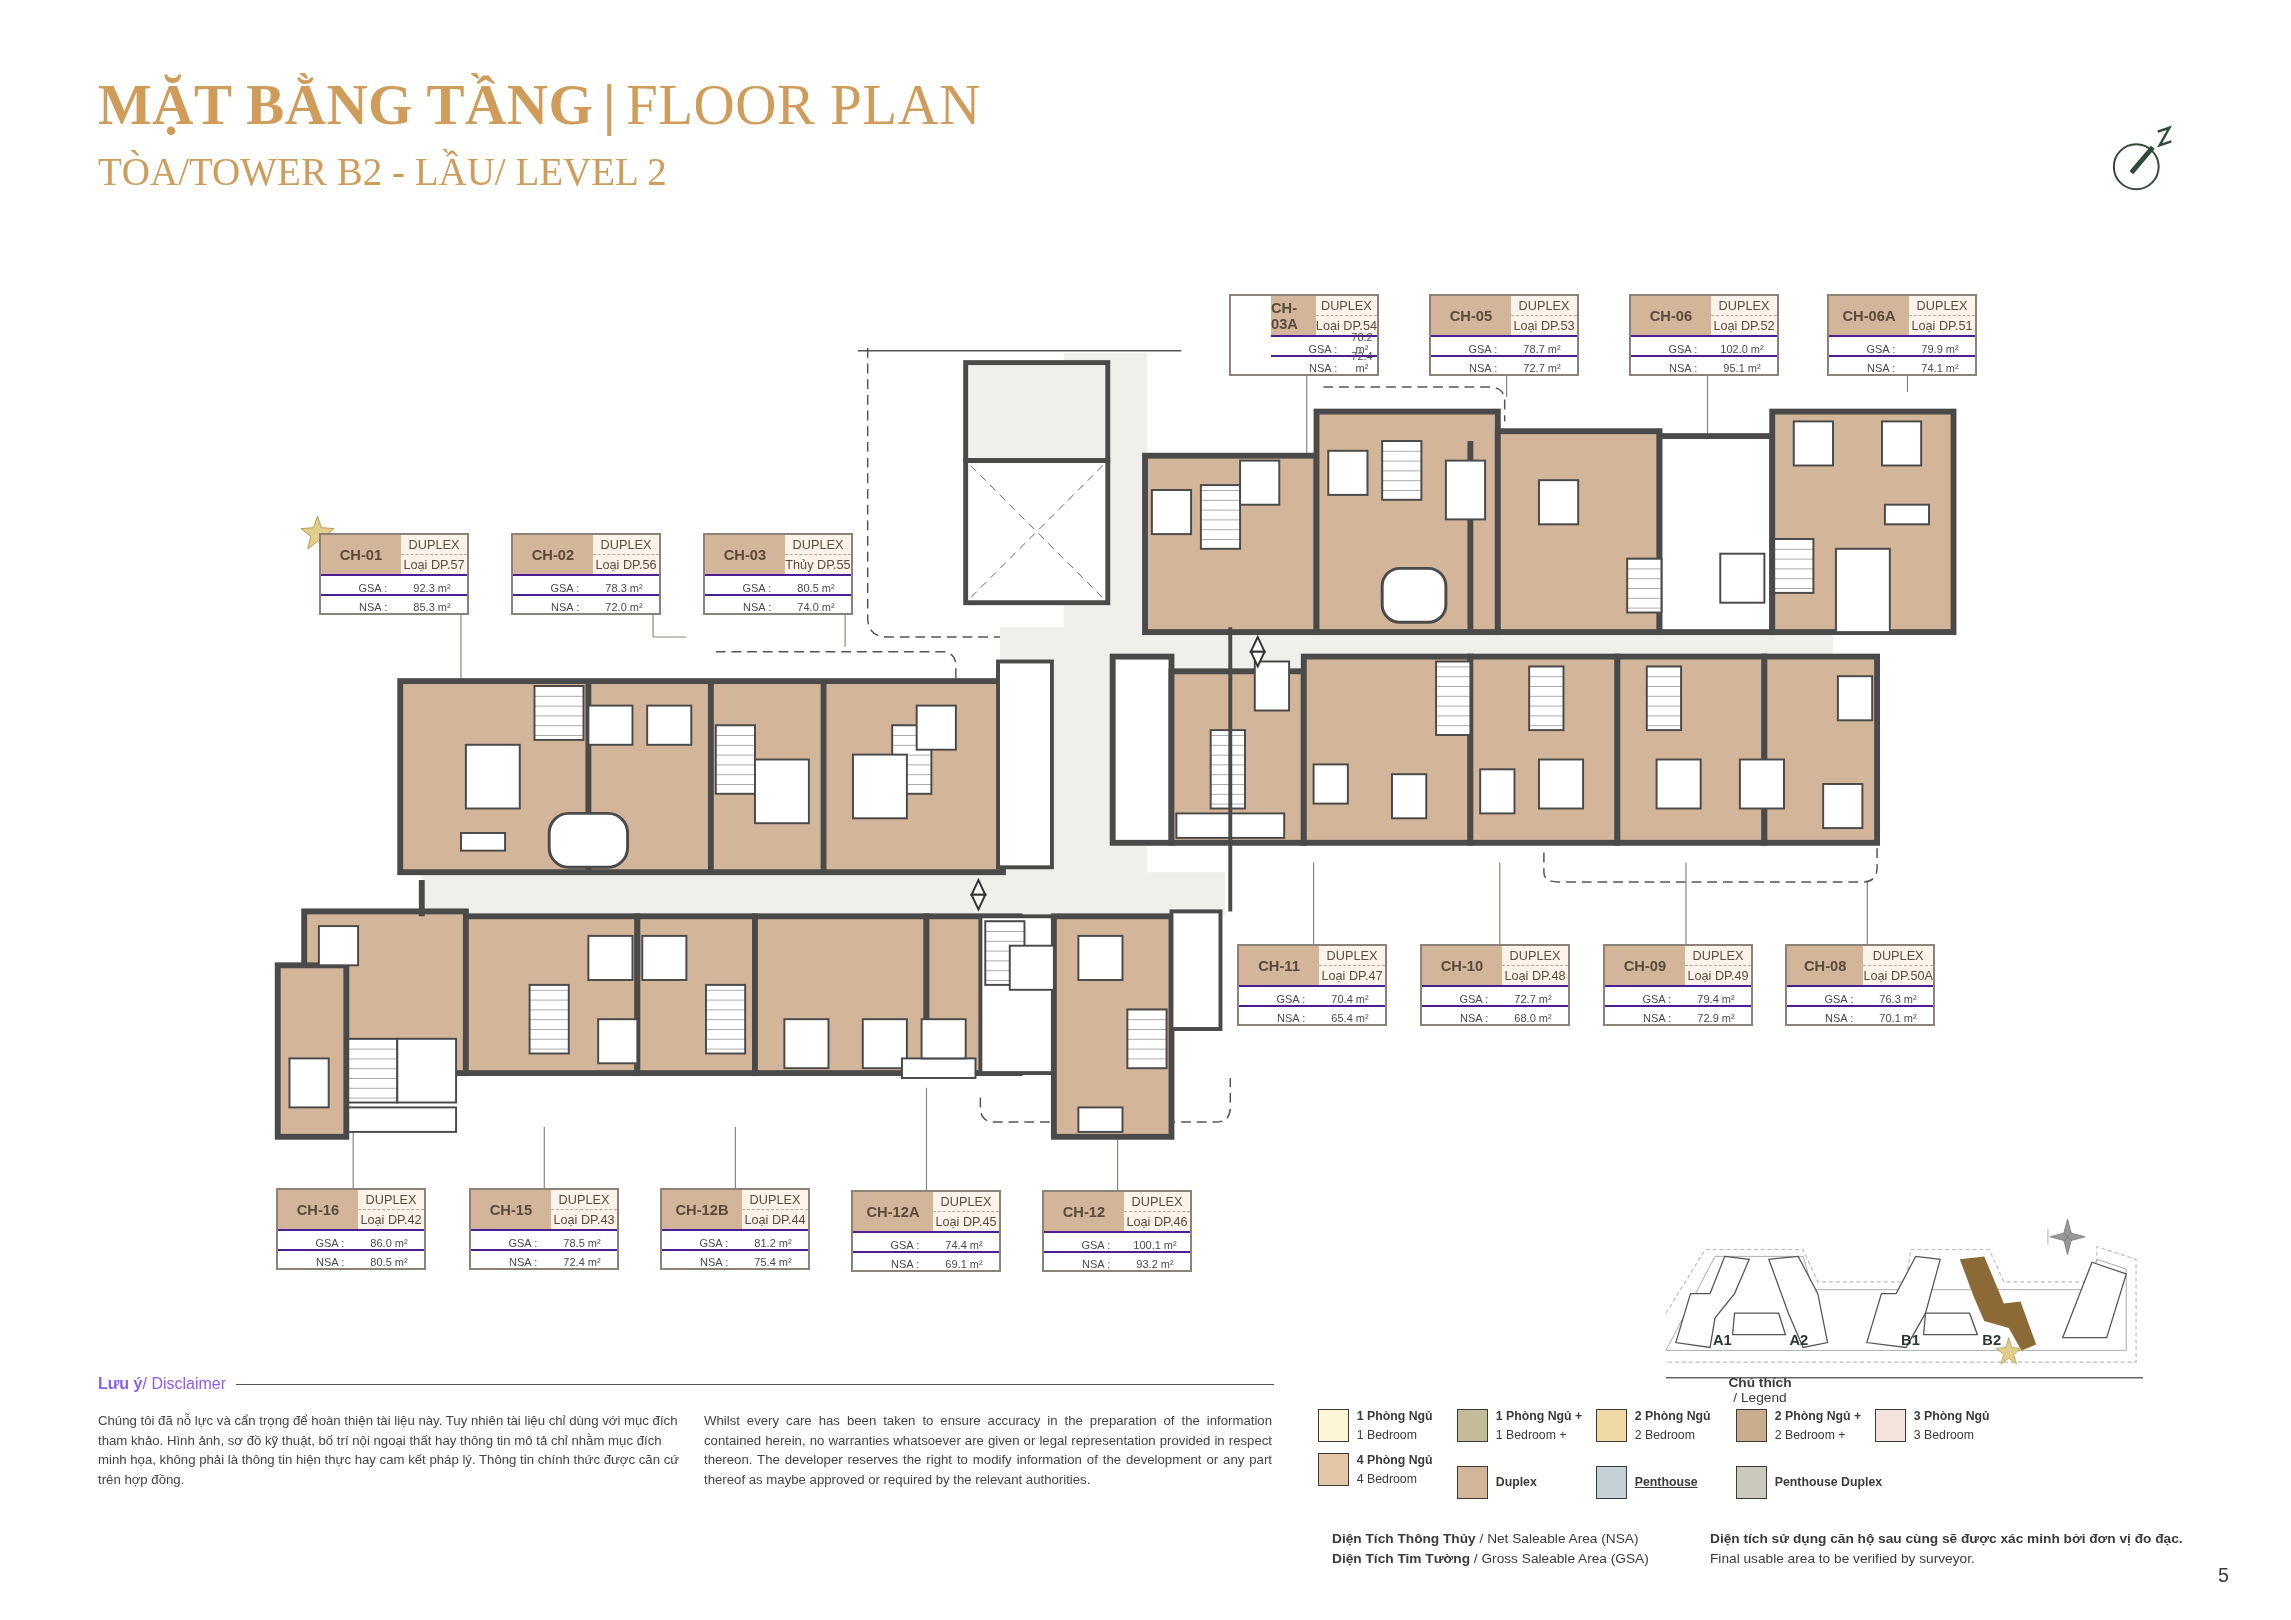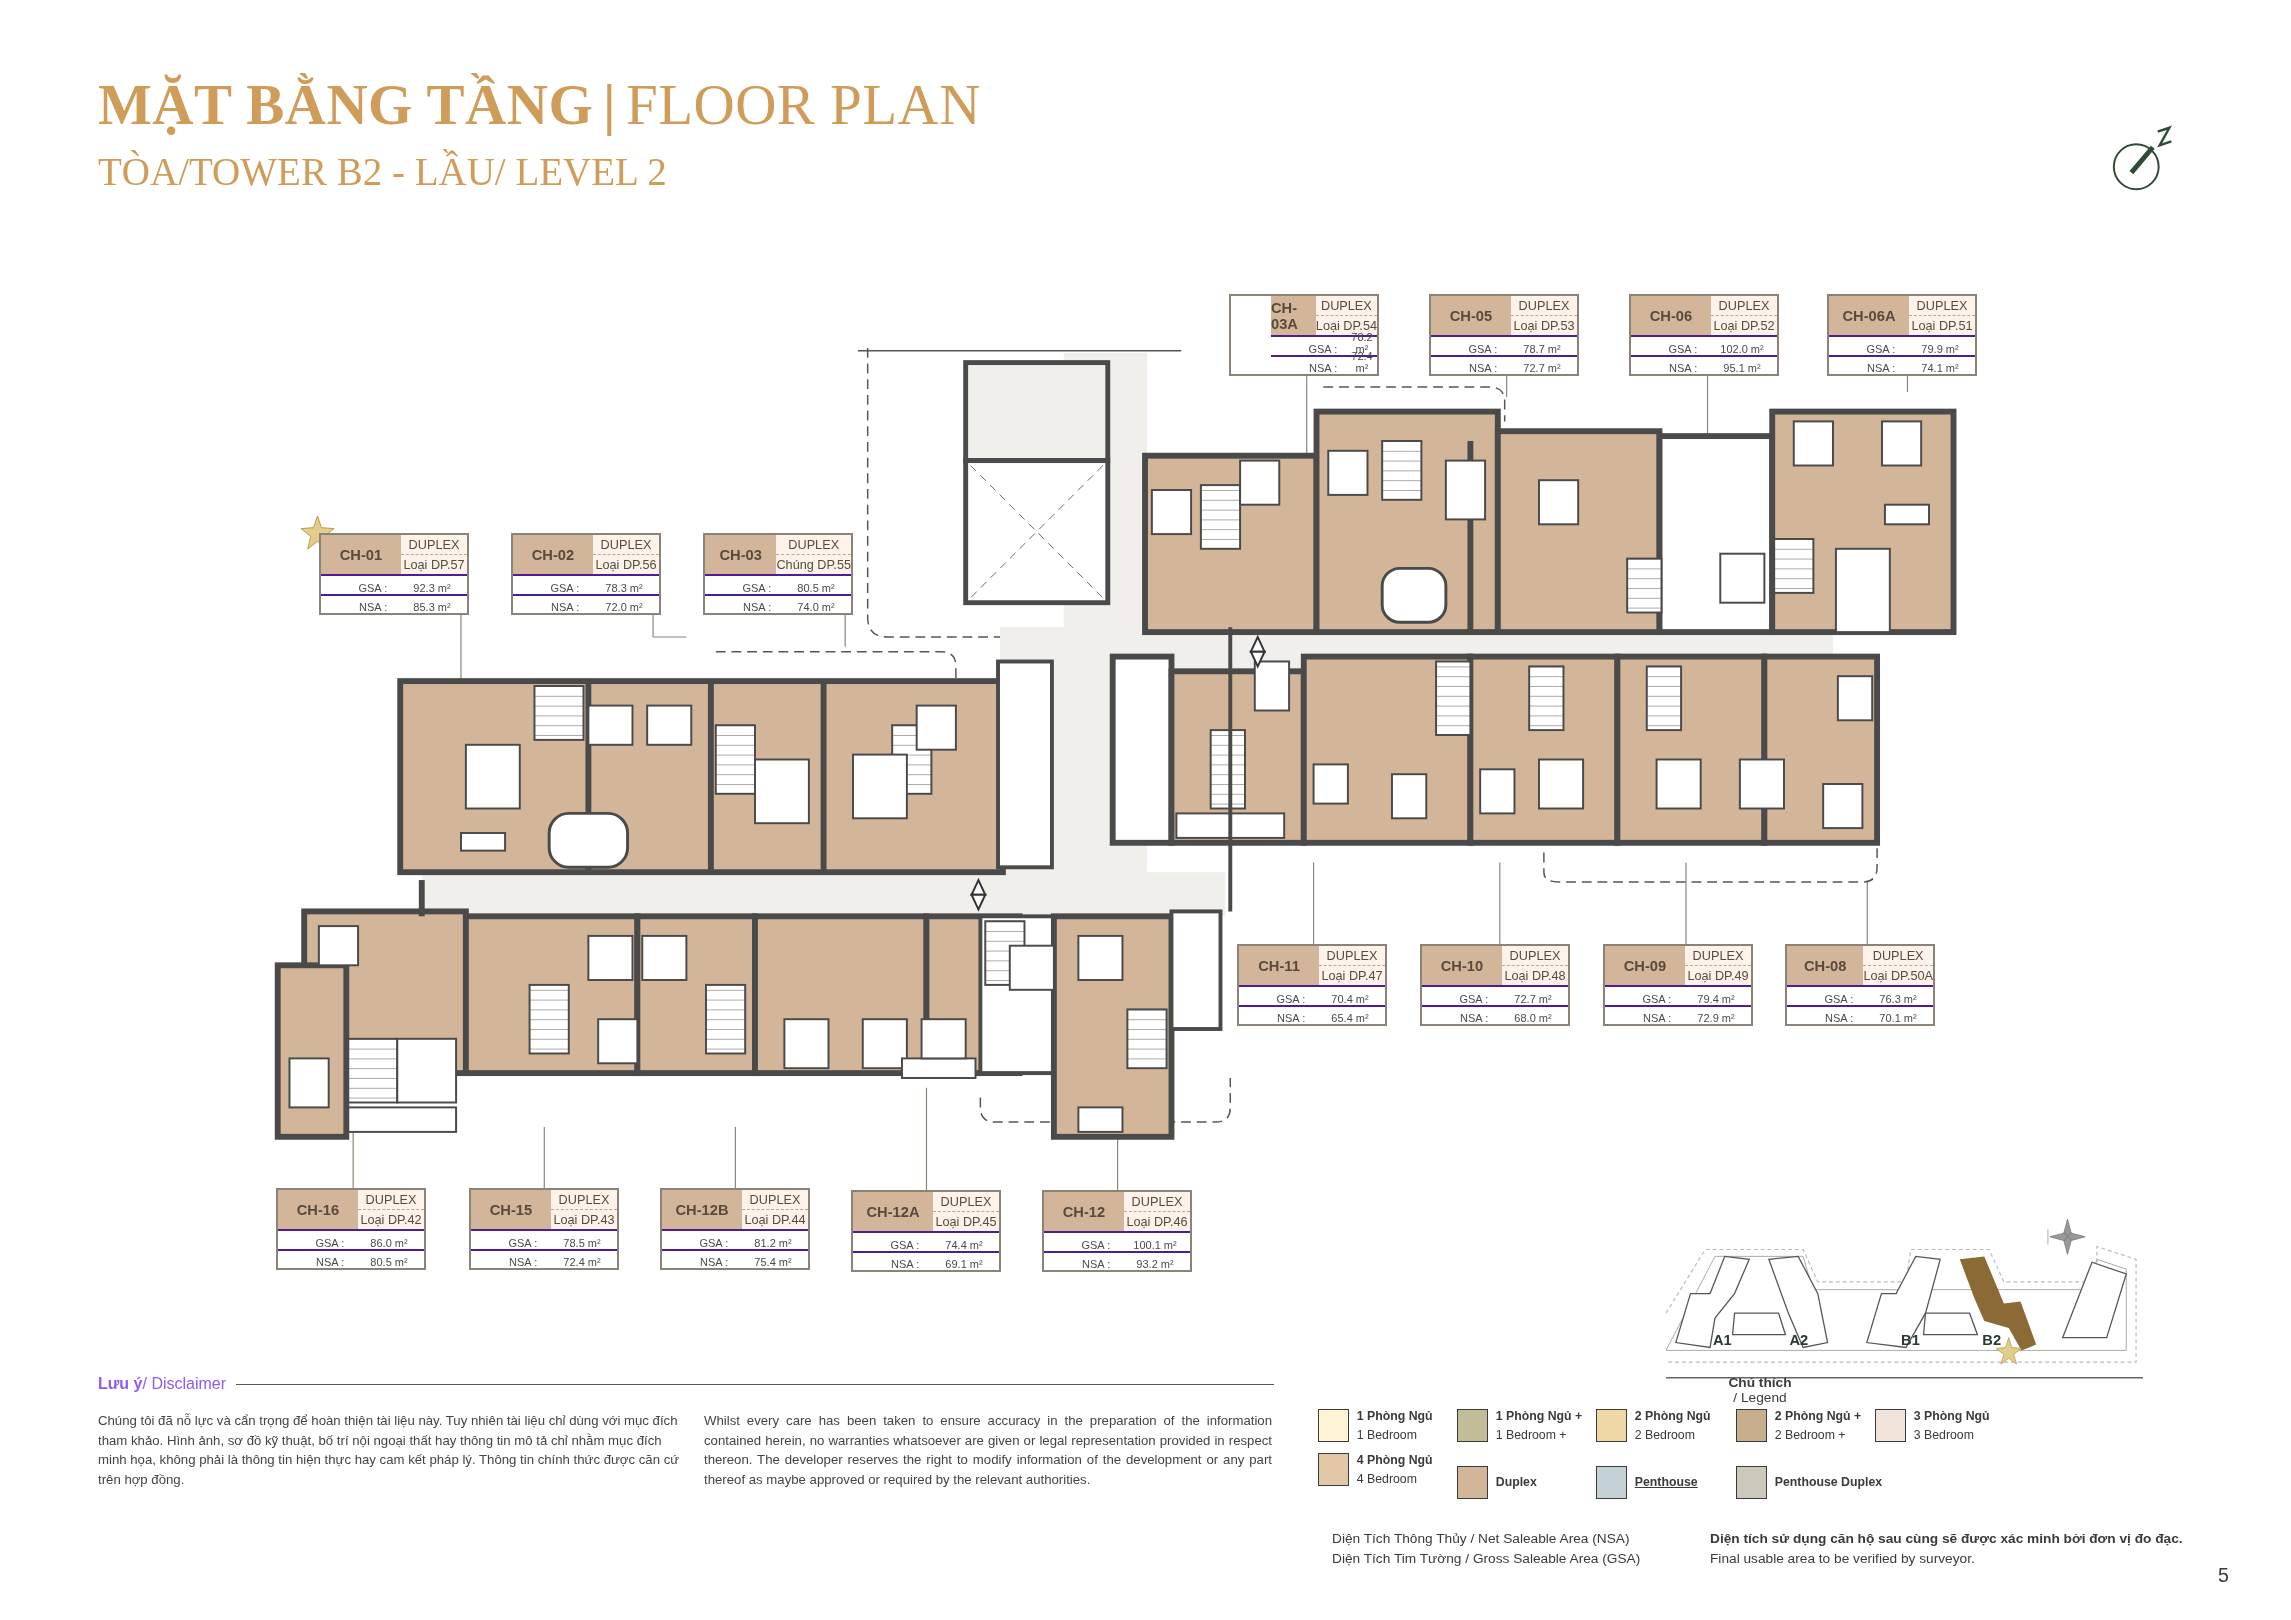--- a/index.html
+++ b/index.html
@@ -40,21 +40,21 @@
   .leg-head { position: absolute; left: 1315px; top: 1375px; width: 890px; display: flex; align-items: center; font-size: 13.7px; color: #3a3a3a; flex-direction: column; }
   .leg-head b { font-weight: bold; }
   .leg-head .line { flex: 1; height: 1px; background: #555; margin-left: 9.8px; }
   .legend { position: absolute; left: 1318px; top: 1407px; width: 882px; }
   .leg-item { position: absolute; display: flex; align-items: center; }
   .swatch { width: 31px; height: 33px; border: 1.5px solid #3a3a3a; margin-right: 7.8px; }
   .leg-text { font-size: 12.3px; line-height: 18.6px; color: #3a3a3a; }
   .leg-text b { font-weight: bold; display: block; }
 
   .area-notes { position: absolute; left: 1316px; top: 1529px; font-size: 13.7px; line-height: 19.6px; color: #3a3a3a; }
-  .area-notes b { font-weight: normal; padding-left: 16px; }
+  .area-notes b { font-weight: bold; padding-left: 16px; }
   .surveyor { position: absolute; left: 1710px; top: 1529px; font-size: 13.7px; line-height: 19.6px; color: #3a3a3a; }
   .surveyor b { font-weight: bold; }
   .page-num { position: absolute; left: 2218px; top: 1564px; font-size: 19.6px; color: #3a3a3a; }
 
   .keyplan { position: absolute; left: 1666px; top: 1215px; width: 568px; height: 167px; }
 </style>
 </head>
 <body>
 
 <div class="title-main">
@@ -278,21 +278,21 @@
   <div class="row">
       <span class="k">NSA :</span>
       <span class="v">72.0 m²</span>
     </div>
 </div>
 <div class="ubox" style="left:703px;top:533px;">
   <div class="top">
       <div class="code">CH-03</div>
       <div class="type">
         <span>DUPLEX</span>
-        <span>Chúng DP.55</span>
+        <span>Thủy DP.55</span>
       </div>
     </div>
   <div class="row">
       <span class="k">GSA :</span>
       <span class="v">80.5 m²</span>
     </div>
   <div class="row">
       <span class="k">NSA :</span>
       <span class="v">74.0 m²</span>
     </div>

